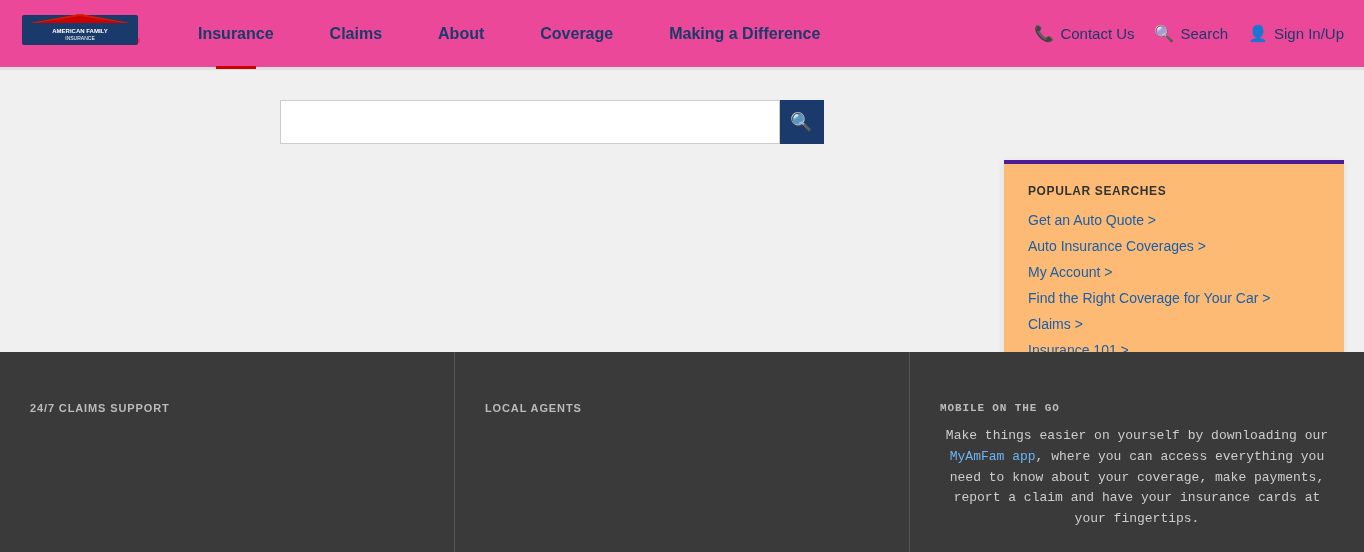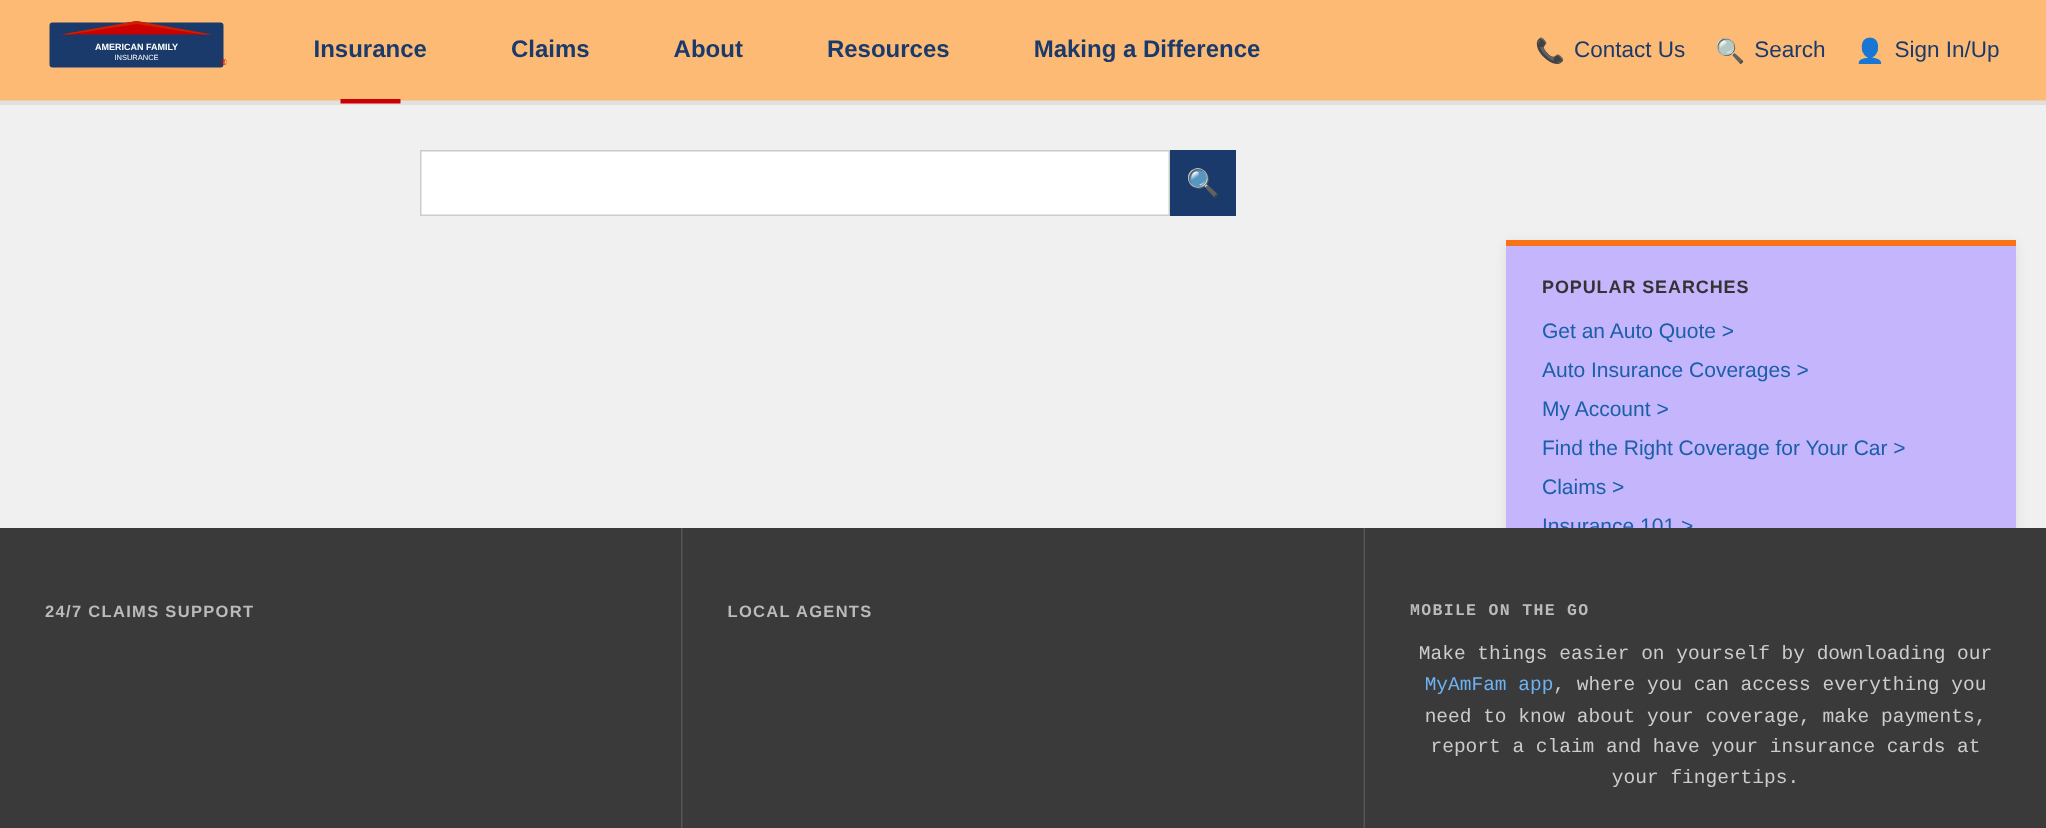--- a/index.html
+++ b/index.html
@@ -1,23 +1,23 @@
 <!DOCTYPE html>
 <html><head>
   <meta charset="utf-8">
   <style>
     * { margin: 0; padding: 0; box-sizing: border-box; }
     body { font-family: Arial, sans-serif; background: #f0f0f0; width: 1364px; height: 552px; overflow: hidden; position: relative; }
 
     
     .navbar {
-      background: #fdba74;
-      display: flex;
-      align-items: center;
-      padding: 0 31px;
+      background: #ec4899;
+      display: flex;
+      align-items: center;
+      padding: 0 20px;
       height: 70px;
       border-bottom: 3px solid #e0e0e0;
       position: relative;
       z-index: 10;
     }
     .logo-area {
       display: flex;
       align-items: center;
       margin-right: 30px;
     }
@@ -112,23 +112,23 @@
       color: #fff;
       font-size: 18px;
     }
 
     
     .popular-panel {
       position: absolute;
       right: 20px;
       top: 90px;
       width: 340px;
-      background: #c4b5fd;
+      background: #fdba74;
       padding: 20px 24px;
-      border-top: 4px solid #f97316;
+      border-top: 4px solid #4c1d95;
       box-shadow: 0 2px 8px rgba(0,0,0,0.08);
     }
     .popular-title {
       font-size: 12px;
       font-weight: 700;
       color: #333;
       letter-spacing: 0.05em;
       text-transform: uppercase;
       margin-bottom: 14px;
     }
@@ -216,21 +216,21 @@
       <text x="60" y="24" text-anchor="middle" fill="#fff" font-size="6" font-weight="bold" font-family="Arial">AMERICAN FAMILY</text>
       <text x="60" y="31" text-anchor="middle" fill="#fff" font-size="5" font-family="Arial">INSURANCE</text>
       <text x="118" y="34" text-anchor="middle" fill="#cc0000" font-size="6">®</text>
     </svg>
   </div>
 
   <div class="nav-links">
     <a class="nav-item active">Insurance</a>
     <a class="nav-item">Claims</a>
     <a class="nav-item">About</a>
-    <a class="nav-item">Resources</a>
+    <a class="nav-item">Coverage</a>
     <a class="nav-item">Making a Difference</a>
   </div>
 
   <div class="nav-right">
     <div class="nav-right-item">
       <span class="icon">📞</span>
       <span>Contact Us</span>
     </div>
     <div class="nav-right-item">
       <span class="icon">🔍</span>

